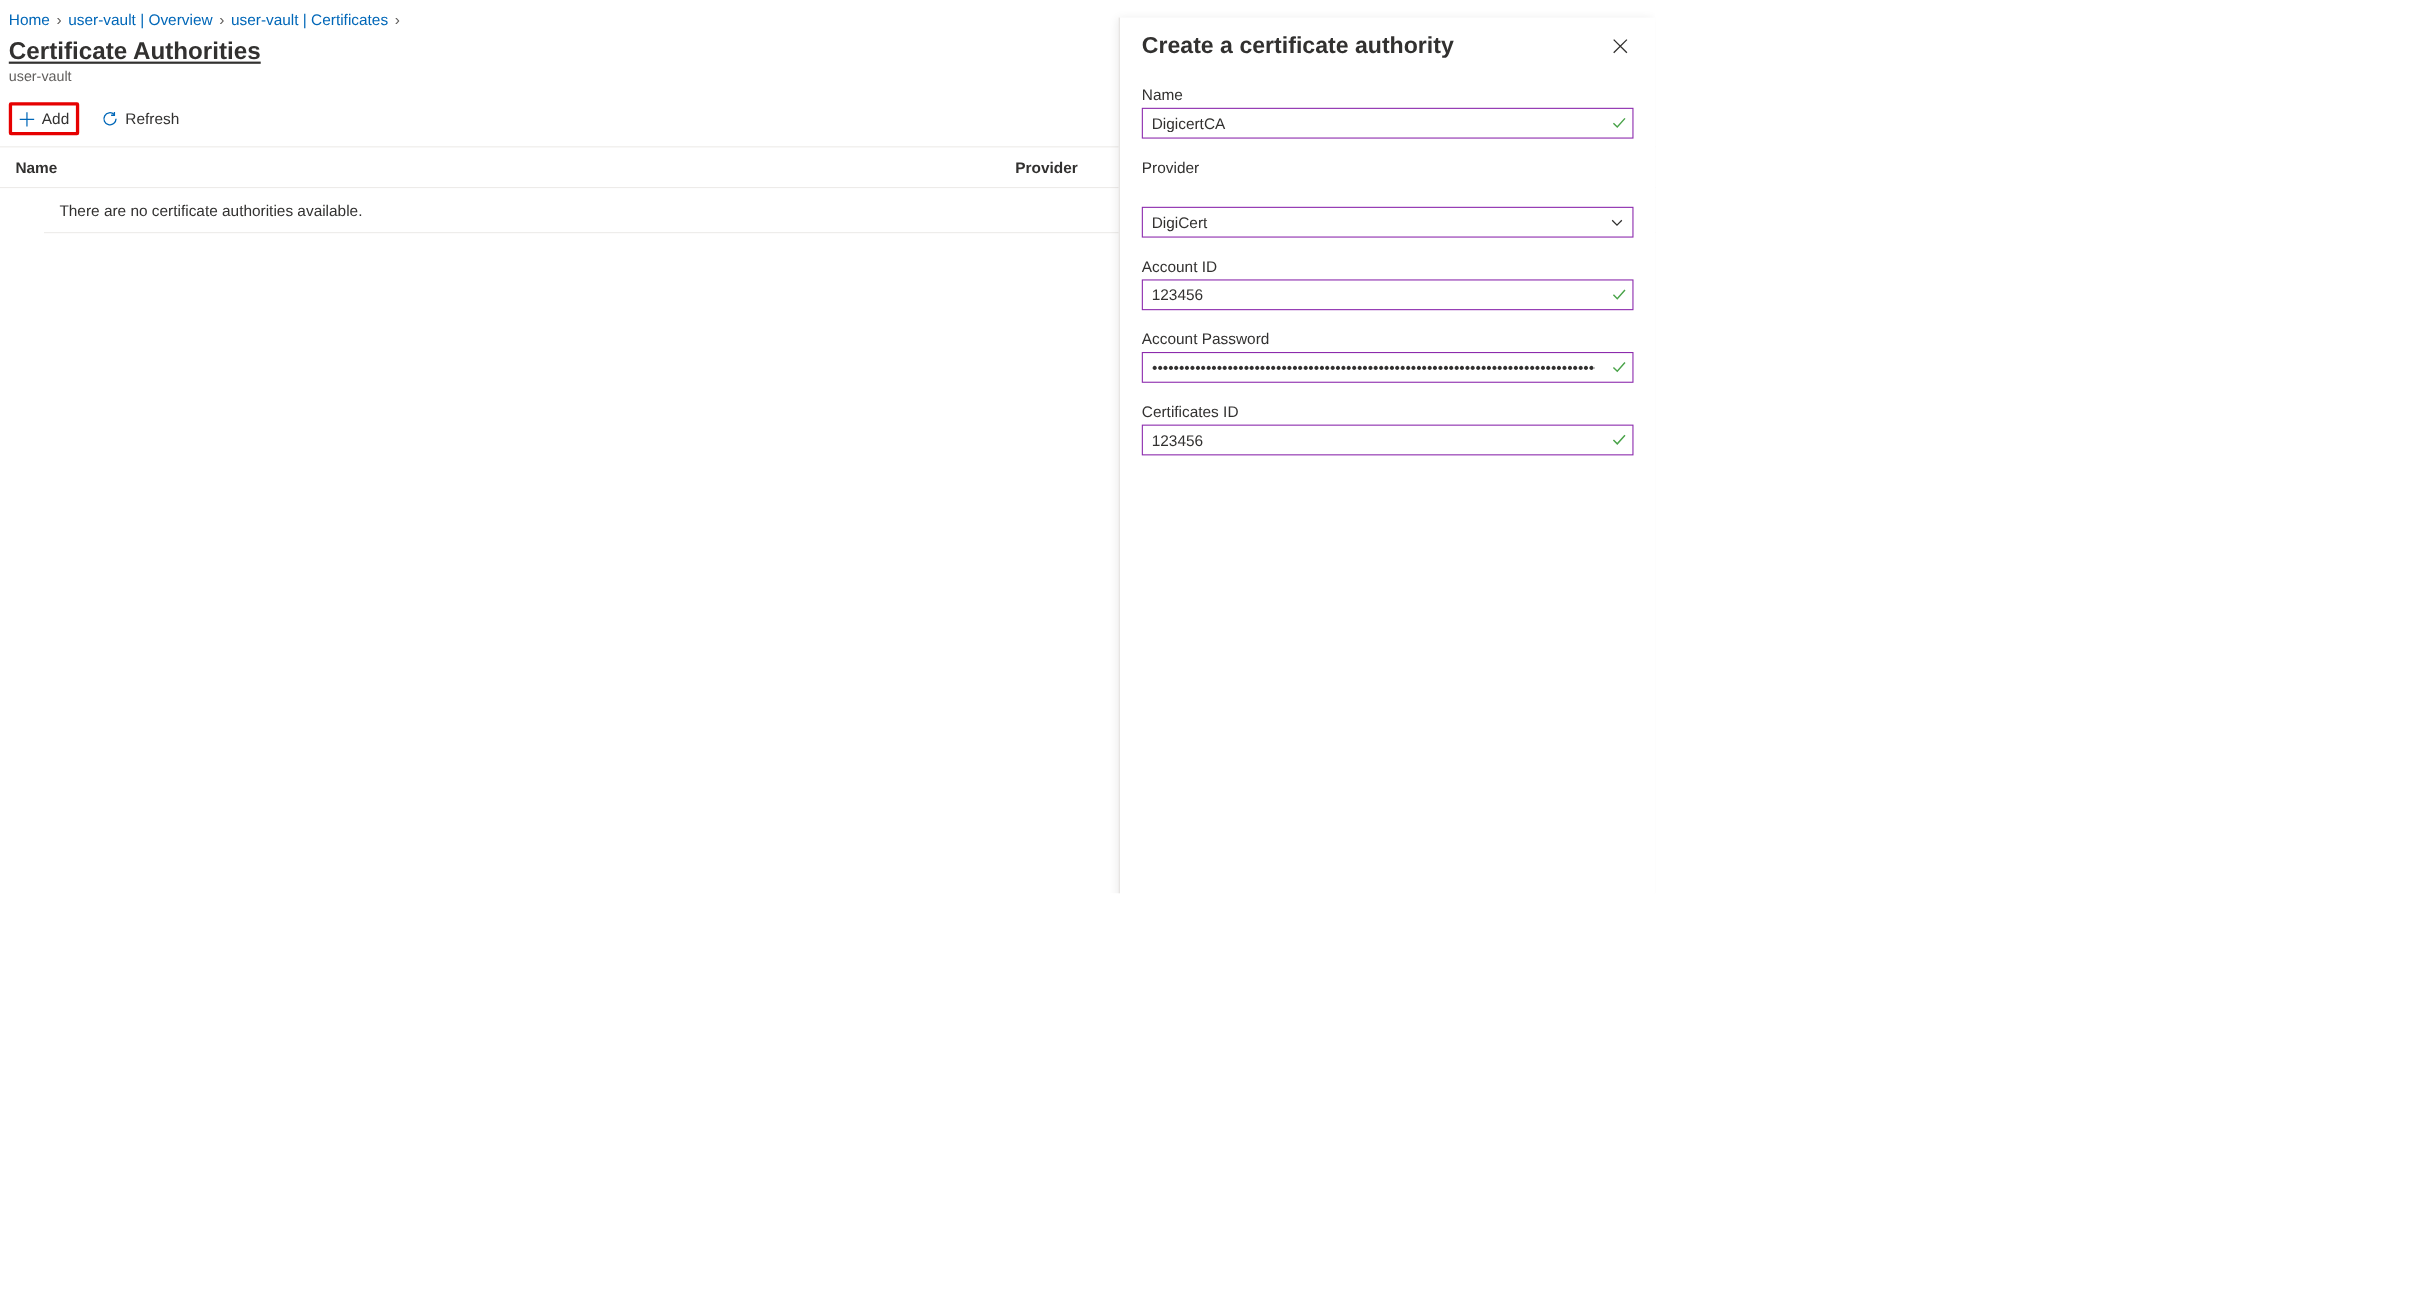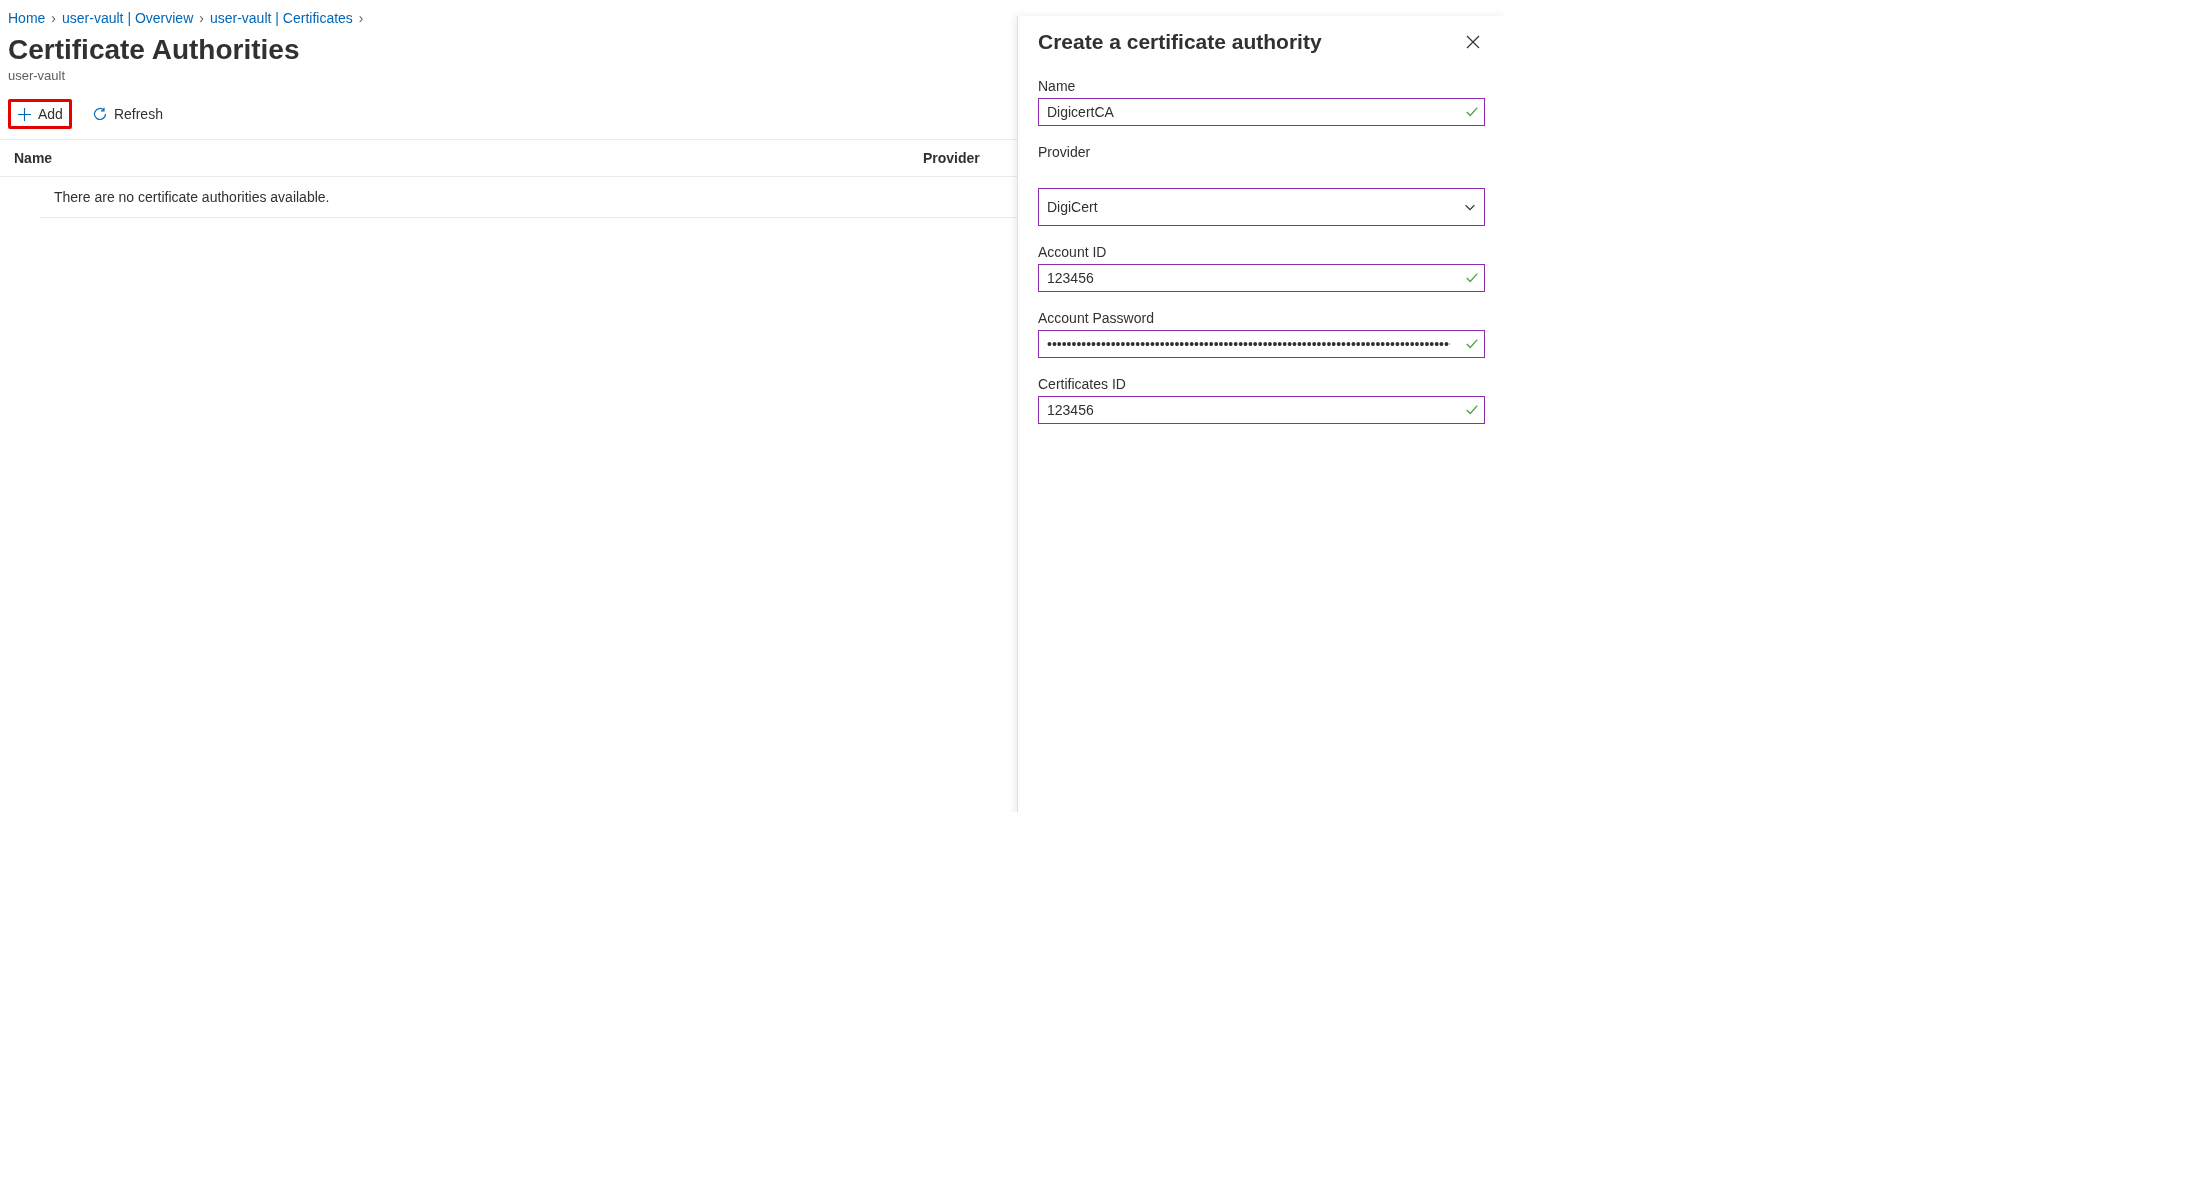--- a/index.html
+++ b/index.html
@@ -4,21 +4,21 @@
 <style>
   * { box-sizing: border-box; }
   html, body { margin:0; padding:0; font-family: "Segoe UI", Arial, sans-serif; color:#323130; background:#fff; height:100%; }
   body { width:1505px; height:812px; position:relative; overflow:hidden; }
 
   
   .breadcrumb { padding: 10px 8px 2px 8px; font-size:14px; display:flex; align-items:center; gap:6px; flex-wrap:wrap;text-align:right; }
   .breadcrumb a { color:#0067b8; text-decoration:none; cursor:pointer; }
   .breadcrumb .sep { color:#605e5c; }
 
-  .page-title { font-size:28px; font-weight:600; margin:6px 8px 0 8px; }
+  .page-title { font-size:22px; font-weight:600; margin:6px 8px 0 8px;text-decoration:underline; }
   .page-subtitle { font-size:13px; color:#605e5c; margin:2px 8px 10px 8px; }
 
   
   .toolbar { display:flex; align-items:center; gap:14px; padding:6px 8px 10px 8px; border-bottom:1px solid #edebe9; }
   .tool-btn { display:flex; align-items:center; gap:6px; font-size:14px; color:#323130; cursor:pointer; background:none; border:none; padding:4px 6px; }
   .tool-btn .icon { color:#0067b8; display:inline-flex; }
   .add-highlight { border:3px solid #e60000; border-radius:2px; padding:4px 6px; }
 
   
   .table-head { display:flex; border-bottom:1px solid #edebe9; padding:10px 14px; font-size:14px; font-weight:600; color:#323130; }
@@ -32,21 +32,21 @@
   .panel-title { font-size:21px; font-weight:600; }
   .close-btn { background:none; border:none; cursor:pointer; padding:4px; }
   .panel-body { padding:18px 20px 10px 20px; flex:1; overflow:auto; }
   .field { margin-bottom:18px; }
   .field-label { font-size:14px; margin-bottom:4px; color:#323130; }
   .input-wrap { position:relative; }
   .field input, .field select.faux { width:100%; height:28px; border:1px solid #8c2bad; padding:3px 34px 3px 8px; font-size:14px; color:#323130; background:#fff; outline:none; }
   .field .check-ic { position:absolute; right:6px; top:50%; transform:translateY(-50%); color:#49a349; }
   .faux-select { position:relative; }
   .faux-select .chev { position:absolute; right:8px; top:50%; transform:translateY(-50%); color:#323130; pointer-events:none; }
-  .faux-select .sel-value { width:100%; height:38px; border:1px solid #8c2bad; padding:3px 28px 3px 8px; font-size:14px; display:flex; align-items:center; cursor:pointer;margin-top:28px; }
+  .faux-select .sel-value { width:100%; height:28px; border:1px solid #8c2bad; padding:3px 28px 3px 8px; font-size:14px; display:flex; align-items:center; cursor:pointer;margin-top:28px; }
 
   .panel-foot { border-top:1px solid #edebe9; padding:12px 20px 16px 20px; display:flex; }
   .primary-btn { background:#0078d4; color:#fff; border:none; padding:6px 22px; font-size:14px; font-weight:600; cursor:pointer; }
 
   svg { display:block; }
 </style>
 </head>
 <body>
 
 <div class="breadcrumb">

